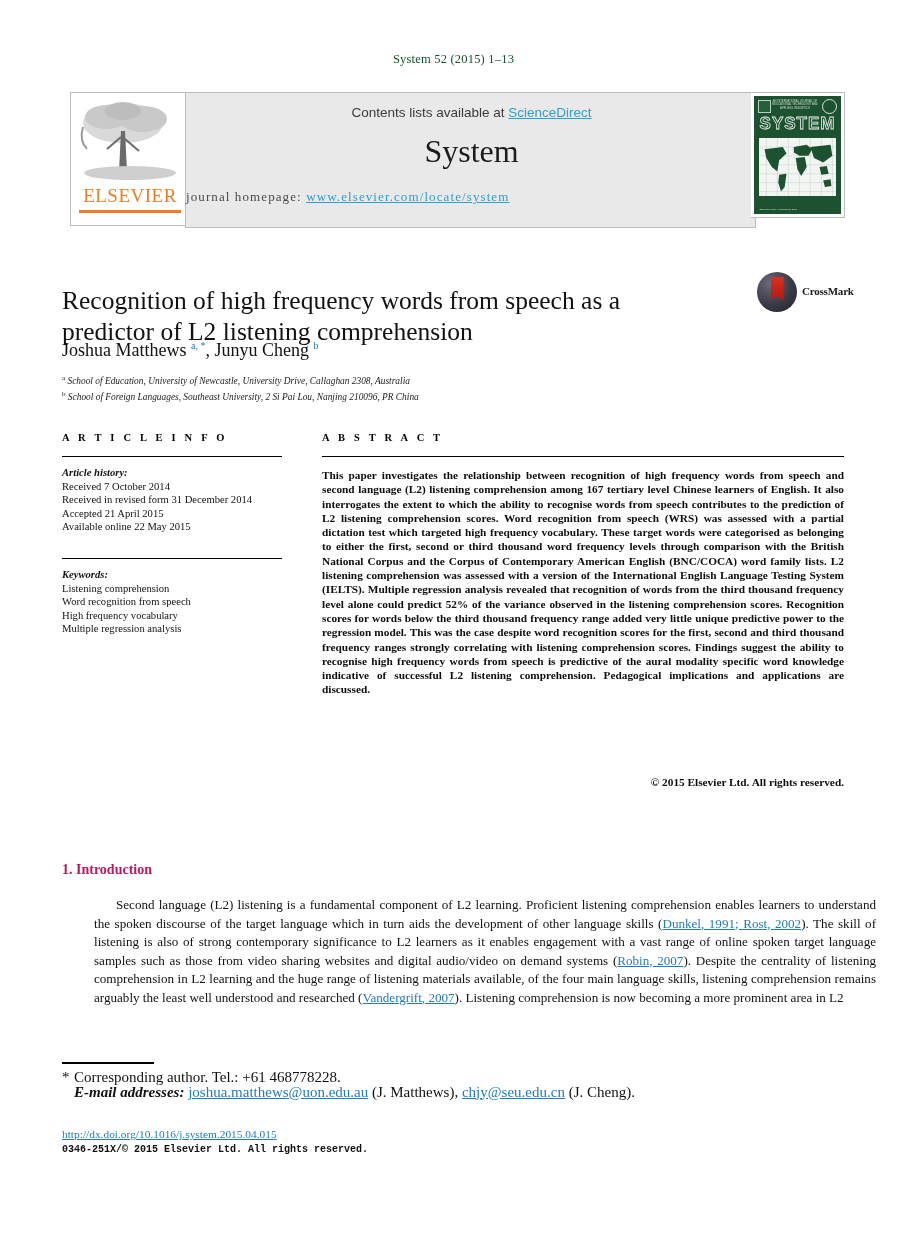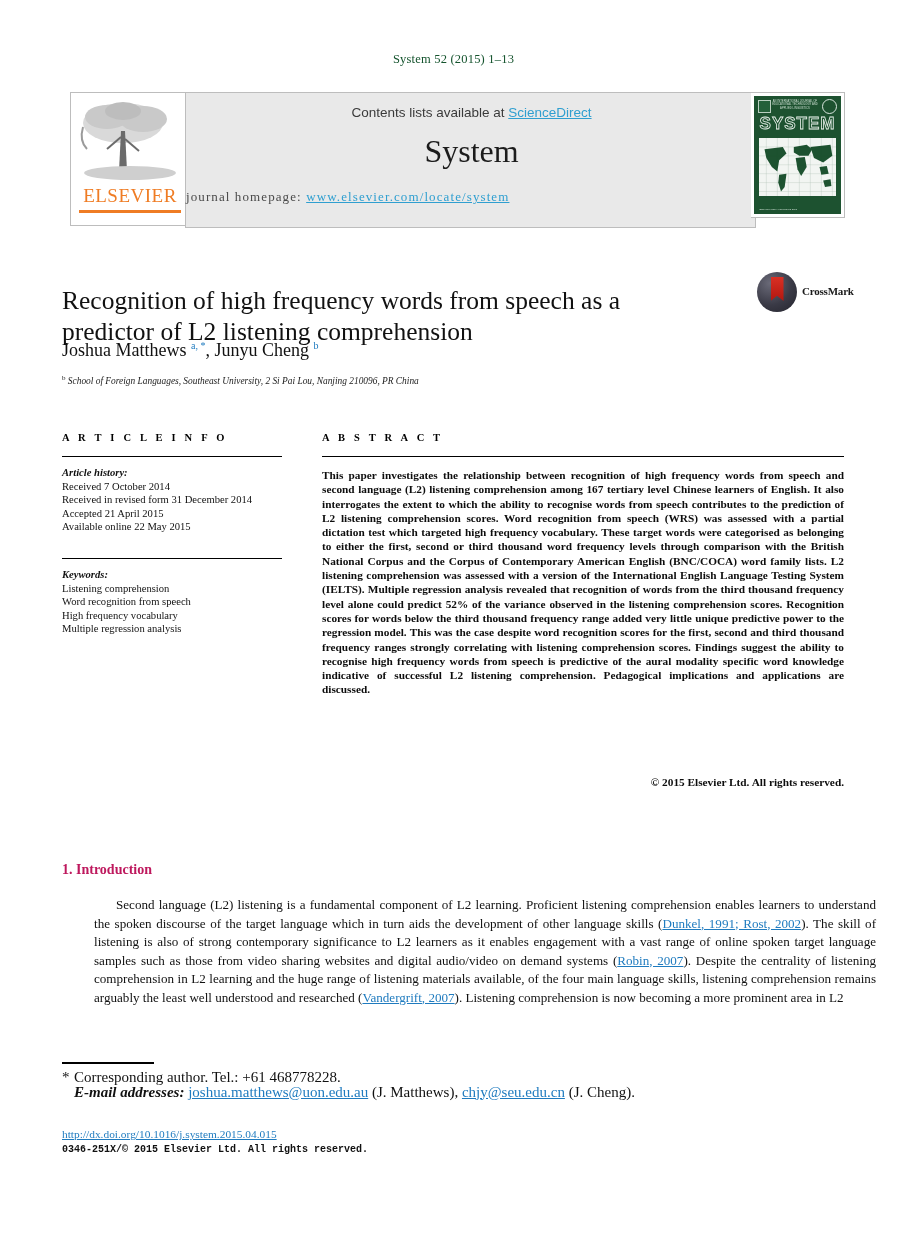--- a/index.html
+++ b/index.html
@@ -418,20 +418,21 @@
           </svg>
         </div>
         <div class="cover-bottomtext">ISSN 0346-251X VOLUME 52 2015</div>
       </div>
     </div>
   </div>
 
   <h1 class="title">Recognition of high frequency words from speech as a predictor of L2 listening comprehension</h1>
   <div class="authors">Joshua Matthews <sup>a, *</sup>, Junyu Cheng <sup>b</sup></div>
   <div class="affils">
+      <div><sup>a</sup> School of Education, University of Newcastle, University Drive, Callaghan 2308, Australia</div>
       <div><sup>b</sup> School of Foreign Languages, Southeast University, 2 Si Pai Lou, Nanjing 210096, PR China</div>
     </div>
 
   <div class="crossmark">
     <div class="cm-circle">
       <div class="cm-ribbon"></div>
     </div>
     <div class="cm-label">CrossMark</div>
   </div>
 

